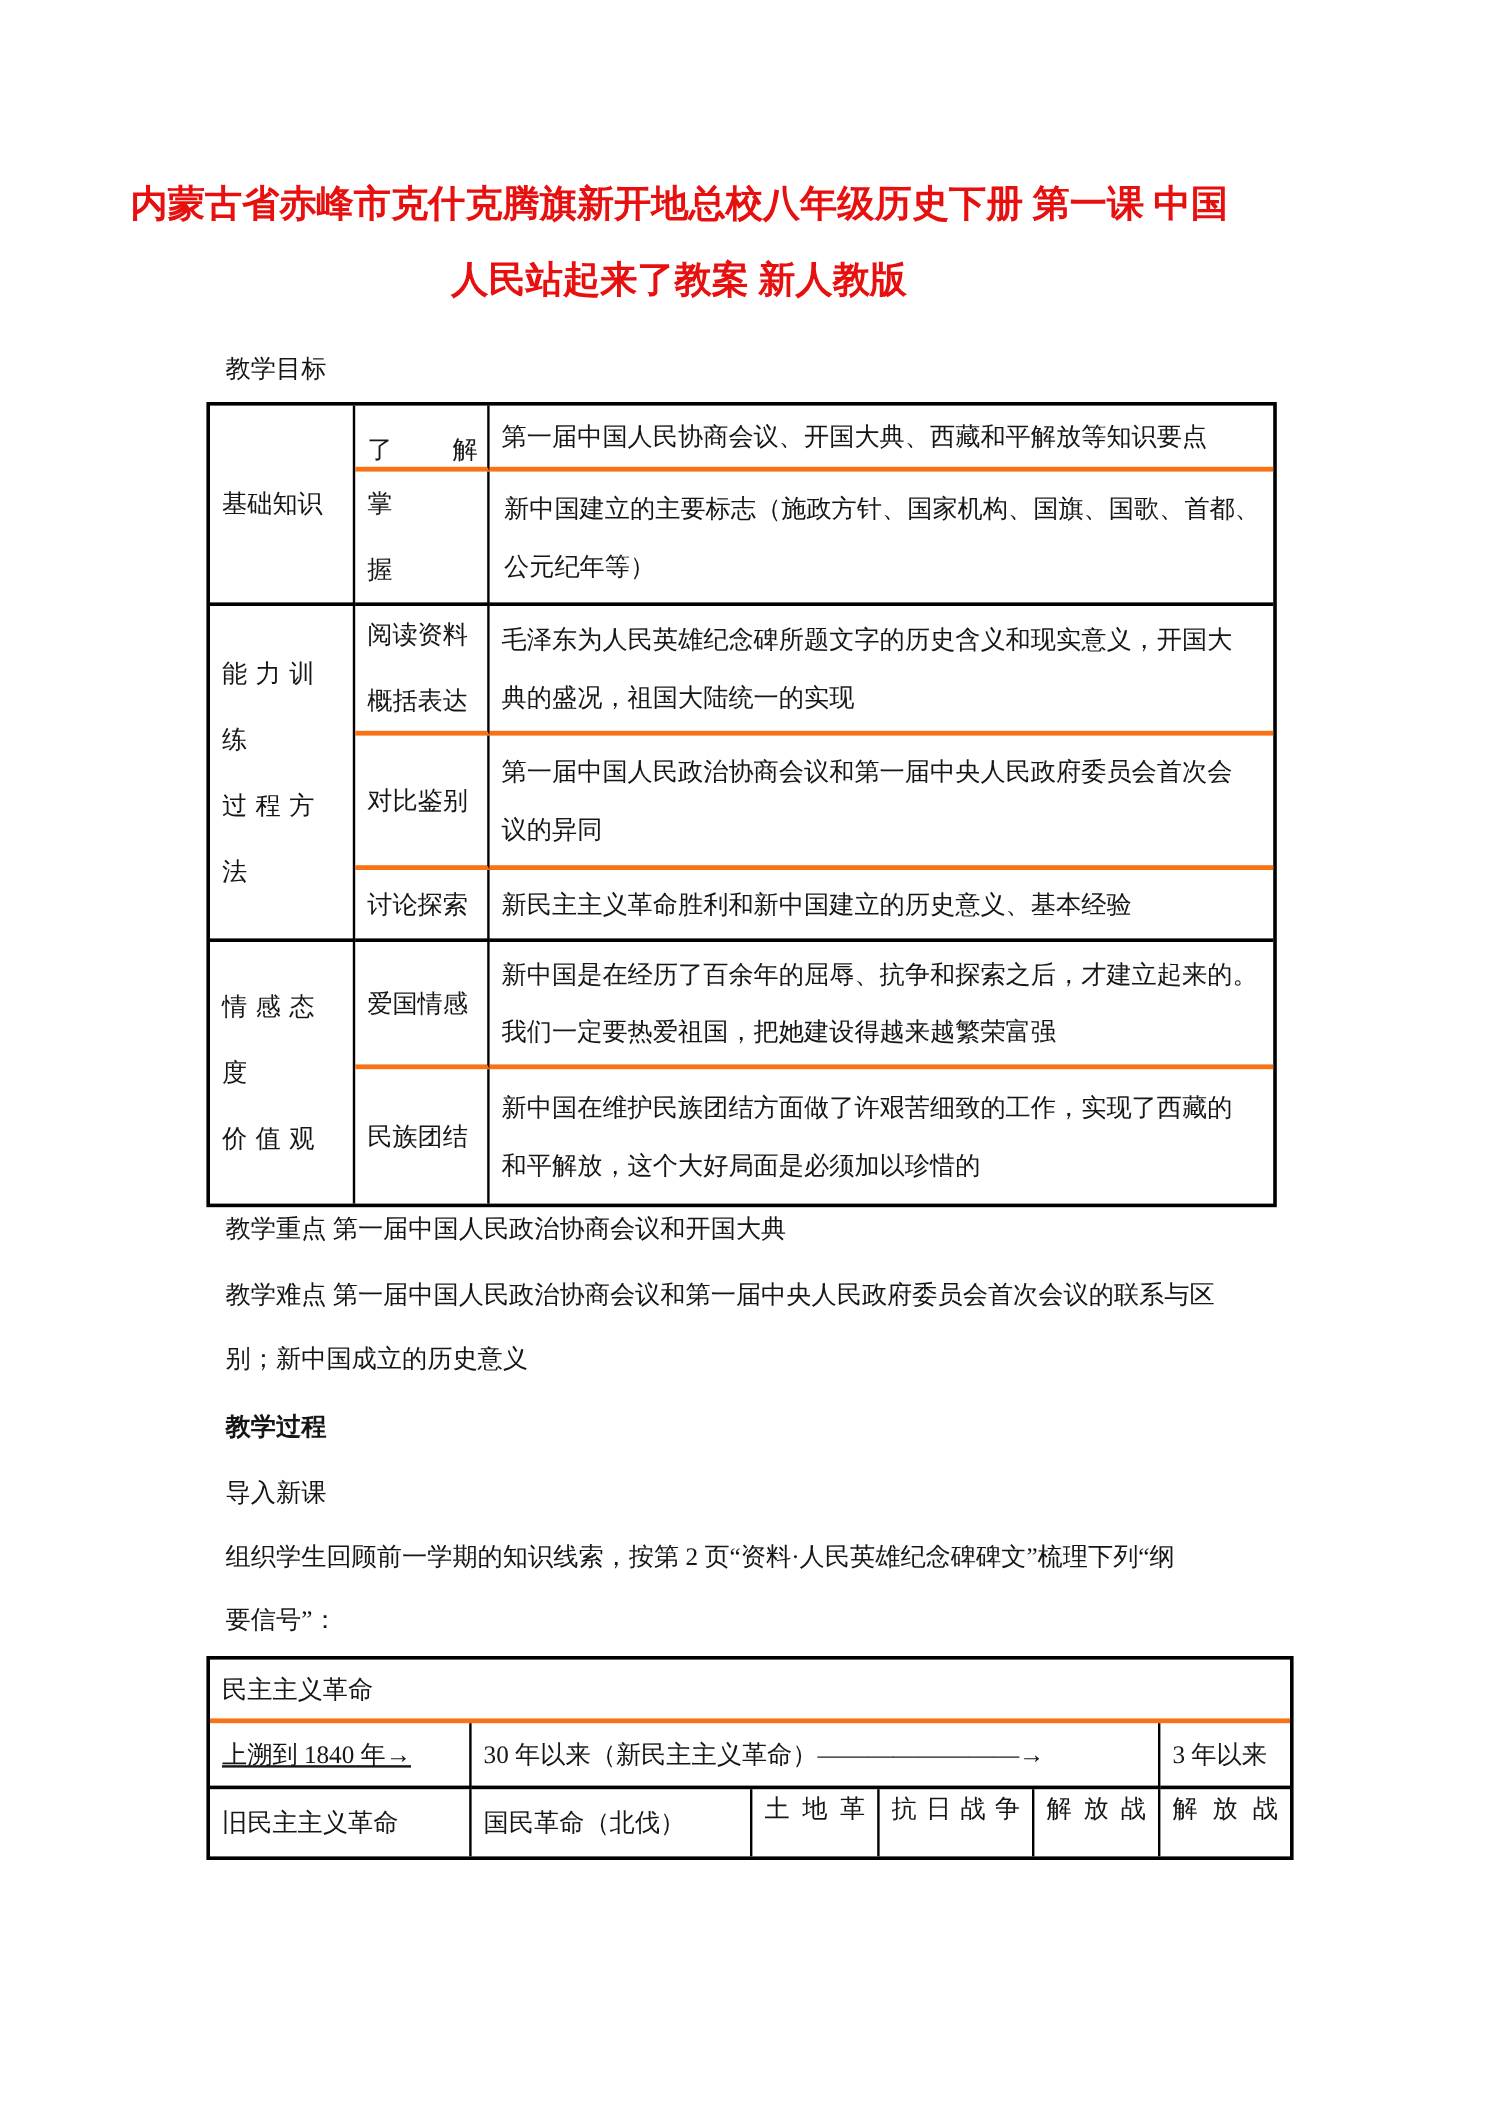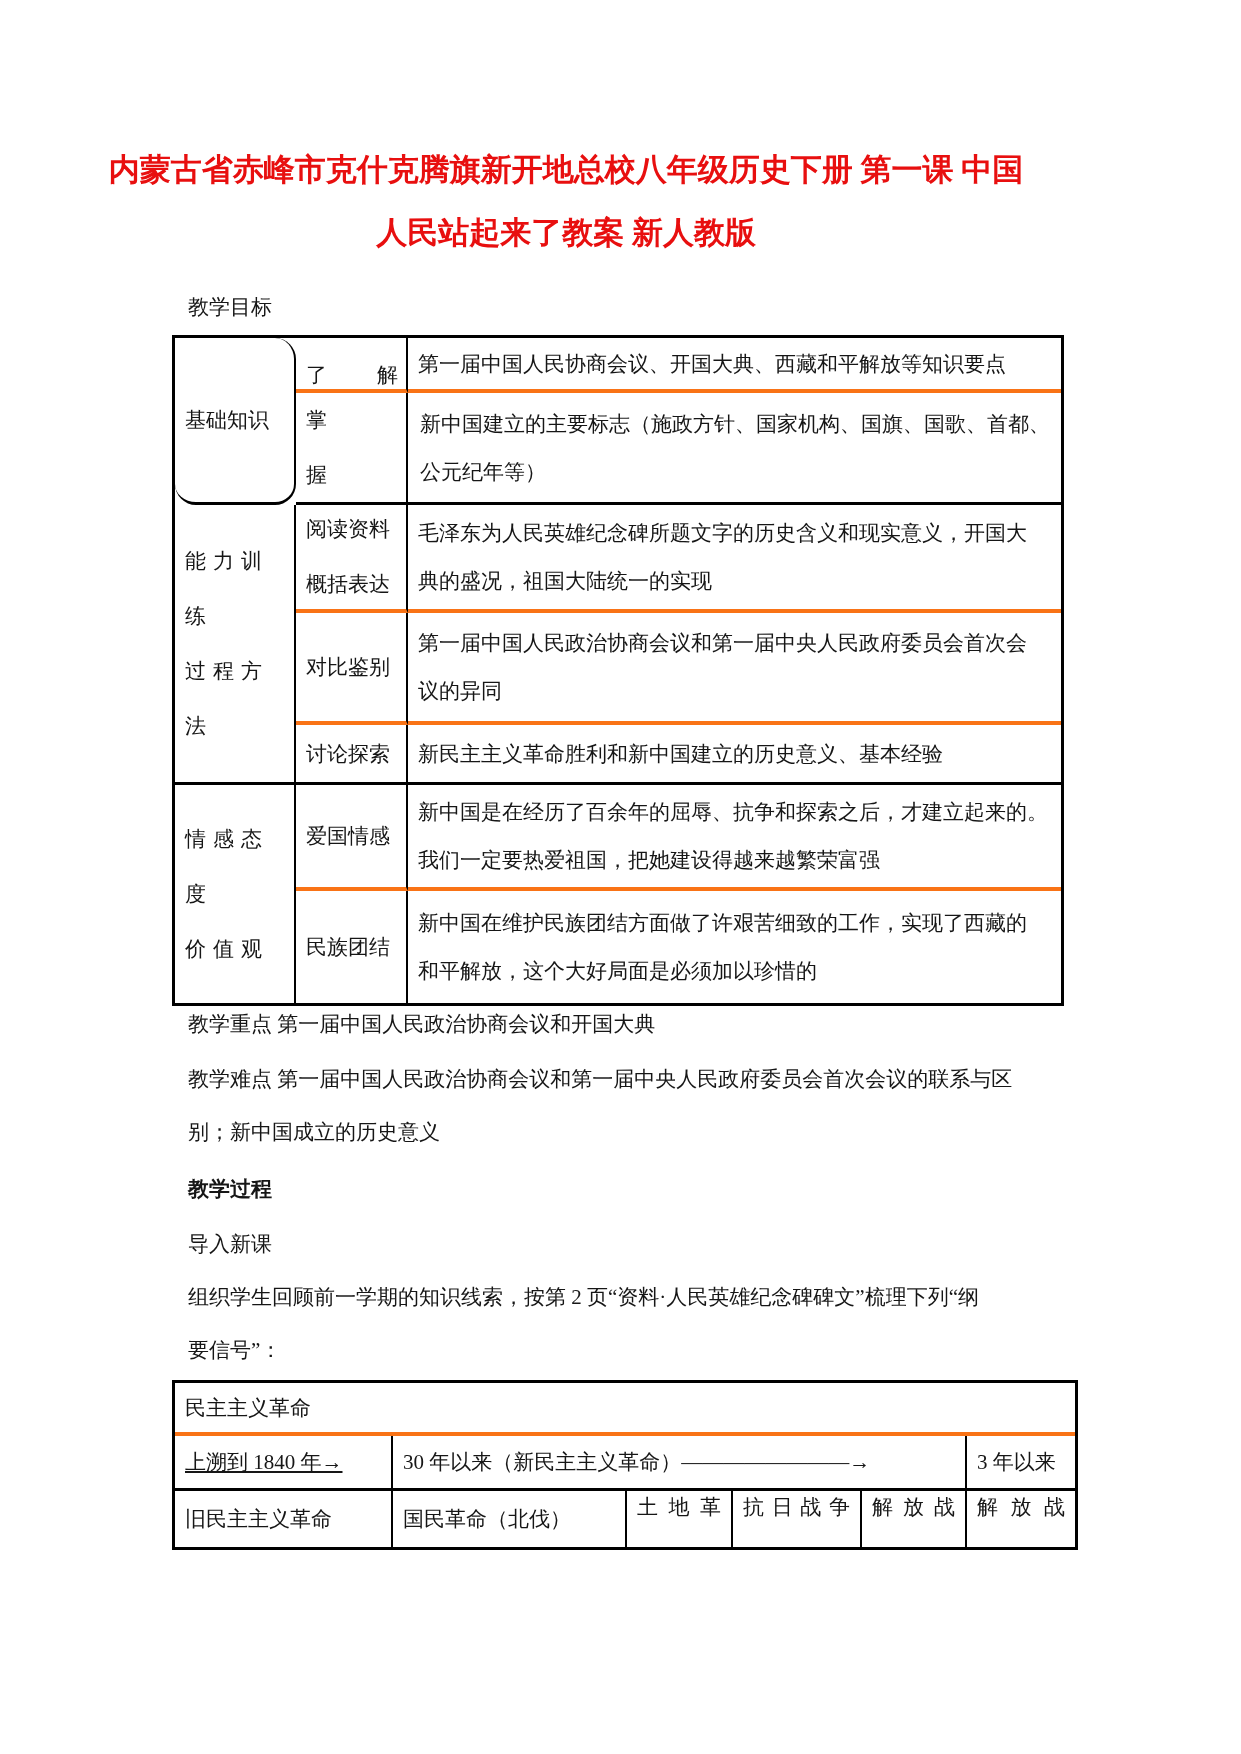--- a/index.html
+++ b/index.html
@@ -83,21 +83,21 @@
 
 <div class="page">
 
   <div class="doc-title ml">内蒙古省赤峰市克什克腾旗新开地总校八年级历史下册  第一课  中国
 人民站起来了教案  新人教版</div>
 
   <div class="para" style="top:281px;">教学目标</div>
 
   <div class="obj-table">
 
-    <div class="cell vline bb3 ml lh55" style="grid-area:1/1/3/2;border-radius:21px;">基础知识</div>
+    <div class="cell vline bb3 ml lh55" style="grid-area:1/1/3/2;">基础知识</div>
     <div class="cell vline bb3 ml lh55 lsp" style="grid-area:3/1/6/2;">能力训练
 过程方法</div>
     <div class="cell vline ml lh55 lsp" style="grid-area:6/1/8/2;">情感态度
 价值观</div>
 
     <div class="cell vline bb2 spread" style="grid-area:1/2/2/3;">了解</div>
     <div class="cell vline bb3 ml lh55" style="grid-area:2/2/3/3;">掌
 握</div>
     <div class="cell vline bb2 ml lh55" style="grid-area:3/2/4/3;">阅读资料
 概括表达</div>

